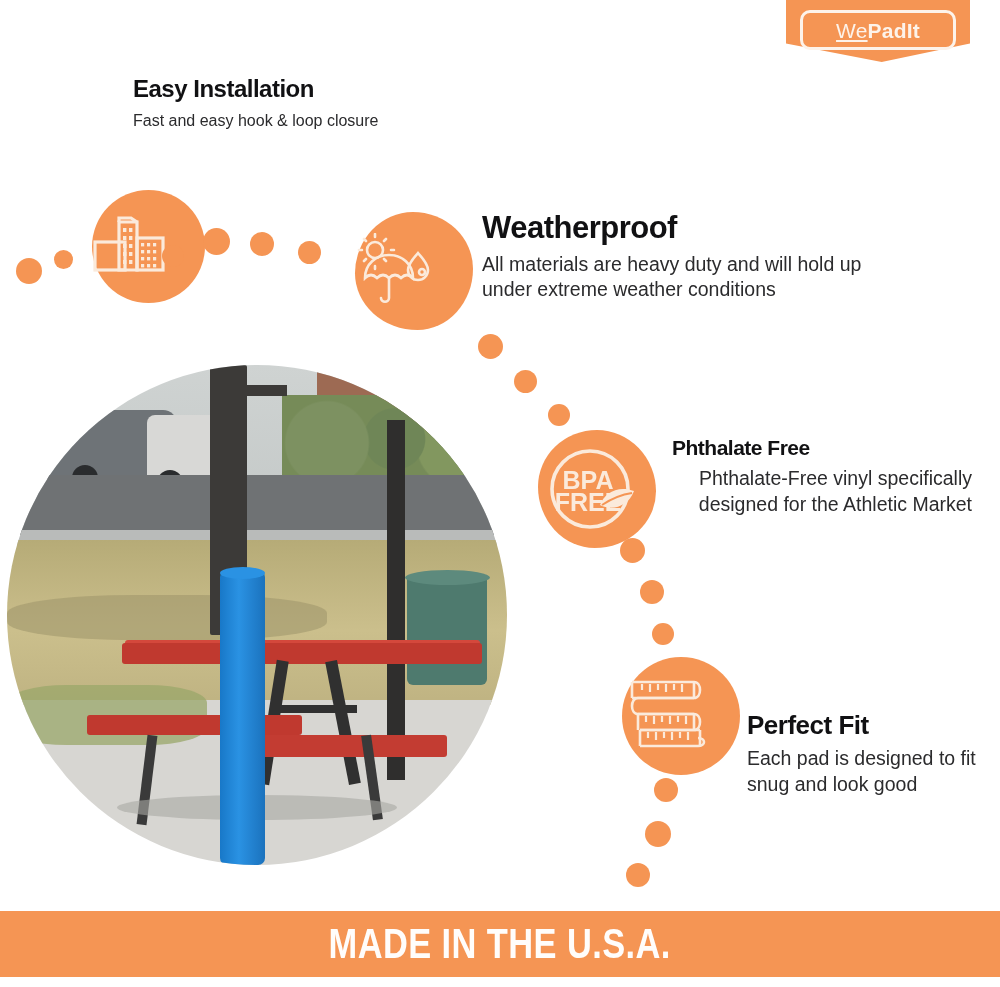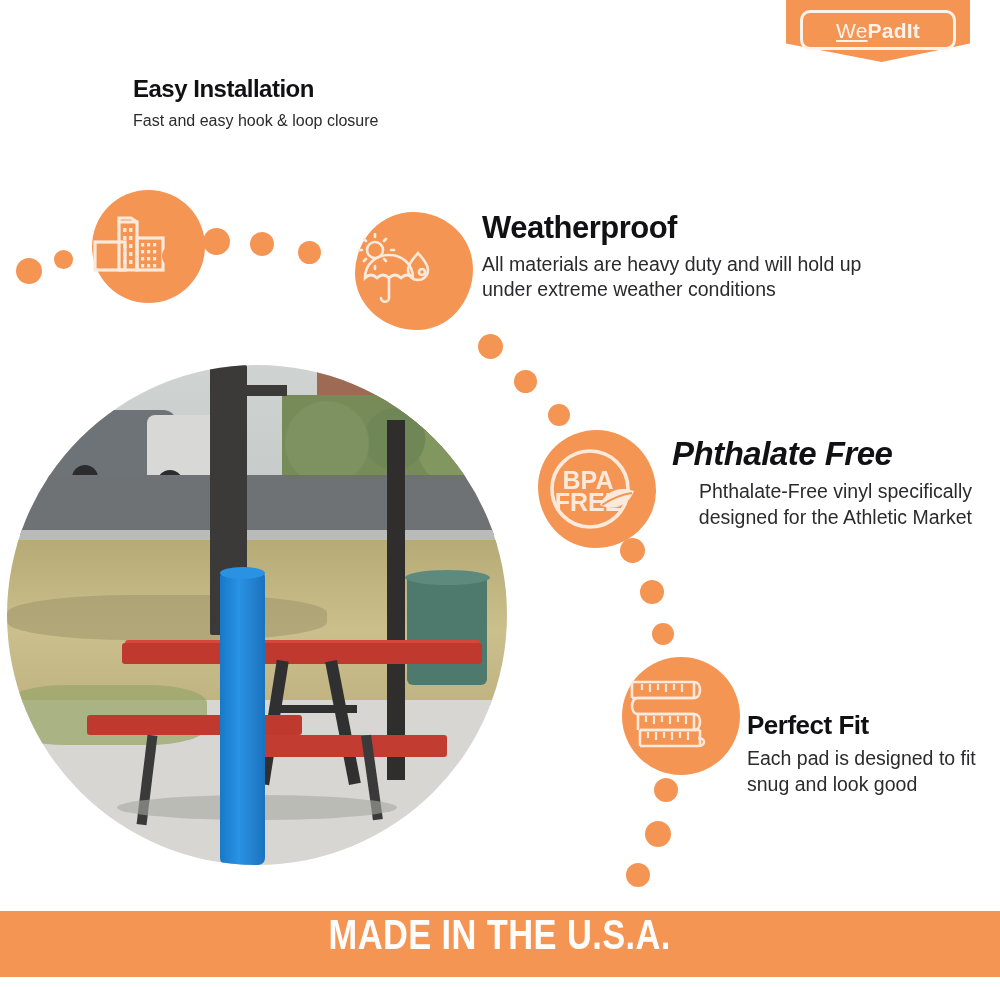--- a/index.html
+++ b/index.html
@@ -41,21 +41,21 @@
 
   .blk-install{position:absolute;left:133px;top:76px;width:420px;}
   .blk-install .feat-title{font-size:24px;}
   .blk-install .feat-body{font-size:16px;margin-top:9px;}
 
   .blk-weather{position:absolute;left:482px;top:212px;width:430px;}
   .blk-weather .feat-title{font-size:31px;}
   .blk-weather .feat-body{font-size:19.5px;margin-top:7px;}
 
   .blk-phth{position:absolute;left:672px;top:437px;width:300px;}
-  .blk-phth .feat-title{font-size:33px;font-style:italic;}
+  .blk-phth .feat-title{font-size:21px;}
   .blk-phth .feat-body{font-size:19.5px;margin-top:7px;text-align:right;}
 
   .blk-fit{position:absolute;left:747px;top:672px;width:230px;}
   .blk-fit .feat-title{font-size:26px;margin-top:40px;}
   .blk-fit .feat-body{font-size:19.5px;margin-top:7px;}
 
   
   .icon-circle{
     position:absolute;border-radius:50%;background:var(--orange);
     display:flex;align-items:center;
@@ -112,21 +112,21 @@
   .ph-leg3{left:27%;top:74%;width:2%;height:18%;background:#3a3a3a;transform:rotate(7deg);}
   .ph-leg4{left:72%;top:74%;width:2%;height:17%;background:#3a3a3a;transform:rotate(-8deg);}
   .ph-xbar{left:54%;top:68%;width:16%;height:1.6%;background:#303030;}
   .ph-can{left:80%;top:42%;width:16%;height:22%;background:#4e7a6e;border-radius:4px 4px 6px 6px;}
   .ph-can-top{left:79.5%;top:41%;width:17%;height:3%;background:#5d8a7d;border-radius:50%;}
   .ph-shadow{left:22%;top:86%;width:56%;height:5%;background:#a9a8a4;opacity:.6;border-radius:50%;}
 
   
   .banner{
     position:absolute;left:0;bottom:10px;width:1000px;height:66px;
-    background:var(--orange);display:flex;justify-content:center;
+    background:var(--orange);display:flex;align-items:center;justify-content:center;
   }
   .banner-text{
     color:#fffdfb;font-size:42px;font-weight:bold;letter-spacing:.5px;
     transform:scaleX(.82);transform-origin:center;white-space:nowrap;
   }
 </style>
 </head>
 <body>
 
 <div id="stage">

